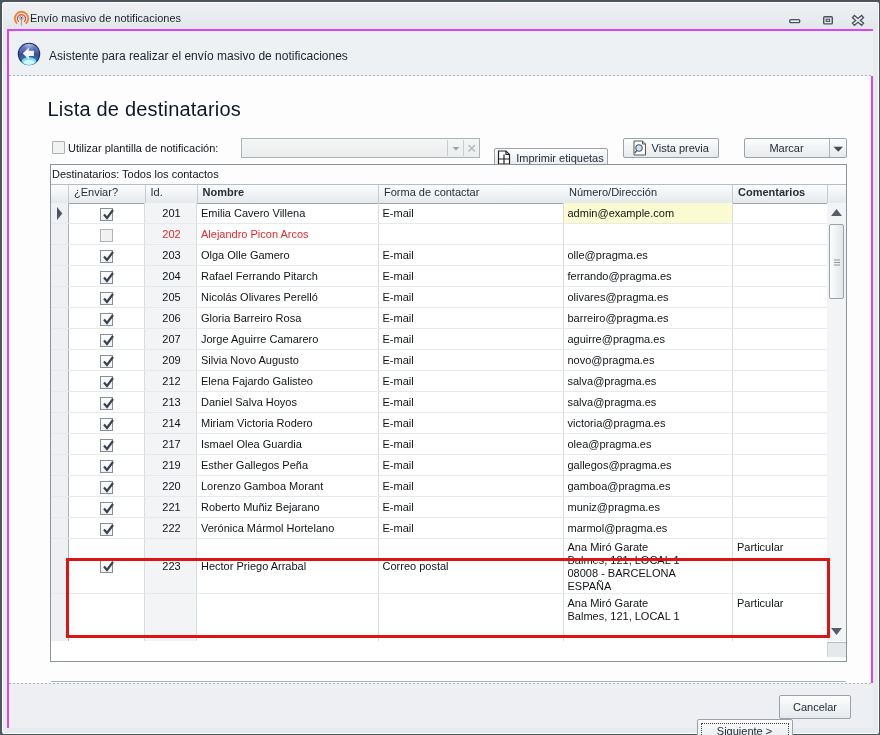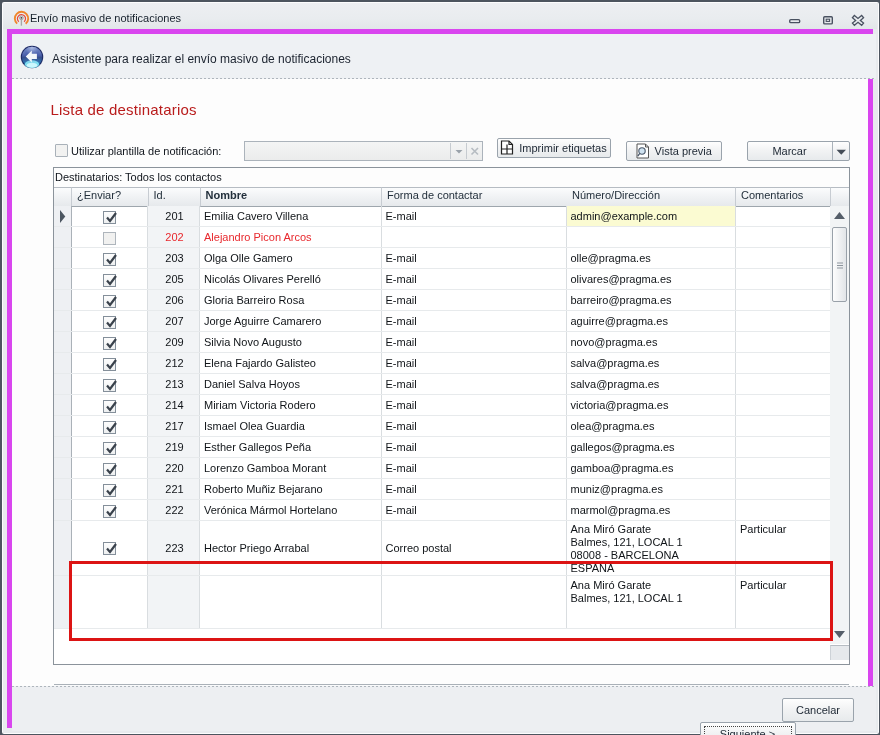--- a/index.html
+++ b/index.html
@@ -6,37 +6,37 @@
   html,body { width:880px; height:735px; overflow:hidden; }
   body { font-family:"Liberation Sans", sans-serif; background:#4d555f; position:relative; }
   
   #frame-white { position:absolute; left:1.5px; top:2px; right:1.5px; bottom:1px; background:#fdfdfe; border-radius:2px; }
   #frame-band { position:absolute; left:2.5px; top:3px; right:2.5px; bottom:2px; background:#e8ebee; }
   #titlebar { position:absolute; left:3px; top:3px; right:3px; height:26px; background:linear-gradient(#edeff2,#e9ecef 60%,#e2e6e9); }
   #title-ico { position:absolute; left:9.5px; top:7px; width:17px; height:17px; }
   #title-txt { position:absolute; left:27px; top:0; height:26px; line-height:30.5px; font-size:11px; color:#16202c; }
   #winbtns { position:absolute; right:8px; top:0px; height:26px; }
   
-  #client { position:absolute; left:7px; top:29px; width:866px; height:699px; border:5px solid #d946ef; background:#fdfdfd;padding-left:12px; }
+  #client { position:absolute; left:7px; top:29px; width:866px; height:699px; border:2px solid #d946ef; background:#fdfdfd;padding-left:12px; }
   #hdrband { position:absolute; left:0; top:0; width:864px; height:45px; background:#eef1f4; }
   #hdrband .dash { position:absolute; left:0; bottom:0; width:100%; height:1px;
      background:repeating-linear-gradient(90deg,#aeb5bc 0 2px,transparent 2px 4px); }
   #backbtn { position:absolute; left:7.5px; top:10.5px; width:24px; height:24px; }
   #hdrtxt { position:absolute; left:40px; top:18px; font-size:12px; color:#1a222e; }
-  #h1 { position:absolute; left:38.5px; top:66.5px; font-size:15px; color:#b91c1c; letter-spacing:0.2px; }
+  #h1 { position:absolute; left:38.5px; top:66.5px; font-size:20px; color:#0f172a; letter-spacing:0.2px; }
   
   #cbx1 { position:absolute; left:43px; top:110px; width:13px; height:13px; border:1px solid #a9b1b9; background:#f2f2f1; border-radius:1px; }
   #cbx1label { position:absolute; left:59px; top:110.5px; font-size:11px; color:#10151c; }
   #combo { position:absolute; left:232px; top:107px; width:239px; height:19.5px; border:1px solid #abb3bb; background:linear-gradient(#f4f5f5,#ebecec); }
   #combo .dd { position:absolute; right:16.5px; top:1px; width:16px; height:15.5px; border-left:1px solid #c6cbd0; }
   #combo .cl { position:absolute; right:0; top:1px; width:16.5px; height:15.5px; border-left:1px solid #c6cbd0; }
   .btn { position:absolute; height:19.5px; border:1px solid #9aa3ac; border-radius:2px;
      background:linear-gradient(#fefefe,#f2f3f4 45%,#e7eaec); font-size:11px; color:#222c38;
      display:flex; align-items:center; justify-content:center; }
-  #btn-imp { left:484.5px; top:104px; width:114px; }
+  #btn-imp { left:484.5px; top:117px; width:114px; }
   #btn-vis { left:614px; top:107px; width:95.5px; }
   #btn-mar { left:735px; top:107px; width:103px; }
   #btn-mar .split { position:absolute; right:16px; top:0; bottom:0; width:1px; background:#aab2ba; }
   
   #grid { position:absolute; left:41px; top:132.5px; width:797px; height:498px; border:1px solid #8b939b; background:#fff; font-size:11px; color:#101418; }
   #gcaption { position:absolute; left:0; top:0; width:795px; height:19px; line-height:18px; padding-left:1px; font-size:11px; color:#10151c; background:#fdfdfd; }
   .hcell { position:absolute; top:19px; height:20px; background:linear-gradient(#fbfcfd,#f1f3f5 45%,#e6e9ec);
       border-left:1px solid #c7ccd2; border-top:1px solid #b6bcc3; border-bottom:1px solid #9ea6ad; line-height:15px; padding-left:5px; color:#23303c; }
   .hcell.first { border-left:none; }
   #rows { position:absolute; left:0; top:38px; width:776px; height:438.5px; overflow:hidden; }
@@ -151,21 +151,21 @@
   </div>
 
   <div id="grid">
     <div id="gcaption">Destinatarios: Todos los contactos</div>
     <div class="hcell first" style="left:0;width:17.5px;"></div>
     <div class="hcell" style="left:17px;width:77px;">¿Enviar?</div>
     <div class="hcell" style="left:93.5px;width:52.5px;">Id.</div>
     <div class="hcell" style="left:145.5px;width:182px;font-weight:bold;">Nombre</div>
     <div class="hcell" style="left:512px;width:169.5px;">Número/Dirección</div>
     <div class="hcell" style="left:327px;width:185.5px;">Forma de contactar</div>
-    <div class="hcell" style="left:681px;width:95.5px;">Comentarios</div>
+    <div class="hcell" style="left:681px;width:95.5px;font-weight:bold;">Comentarios</div>
     <div class="hcell" style="left:776px;width:19px;"></div>
     <div id="rows">
       <table>
         <colgroup>
             <col style="width:17px">
             <col style="width:76.5px">
             <col style="width:52px">
             <col style="width:181.5px">
             <col style="width:185px">
             <col style="width:169.5px">
@@ -208,20 +208,35 @@
                 <span class="cbx">
                   <svg width="15" height="15">
                     <path d="M3 6.5 L6 10 L12 2" fill="none" stroke="#3a424c" stroke-width="2.2"></path>
                   </svg>
                 </span>
               </td>
               <td class="id">203</td>
               <td>Olga Olle Gamero</td>
               <td>E-mail</td>
               <td>olle@pragma.es</td>
+              <td></td>
+            </tr>
+        <tr>
+              <td class="ind"></td>
+              <td class="chk">
+                <span class="cbx">
+                  <svg width="15" height="15">
+                    <path d="M3 6.5 L6 10 L12 2" fill="none" stroke="#3a424c" stroke-width="2.2"></path>
+                  </svg>
+                </span>
+              </td>
+              <td class="id">204</td>
+              <td>Rafael Ferrando Pitarch</td>
+              <td>E-mail</td>
+              <td>ferrando@pragma.es</td>
               <td></td>
             </tr>
         <tr>
               <td class="ind"></td>
               <td class="chk">
                 <span class="cbx">
                   <svg width="15" height="15">
                     <path d="M3 6.5 L6 10 L12 2" fill="none" stroke="#3a424c" stroke-width="2.2"></path>
                   </svg>
                 </span>

